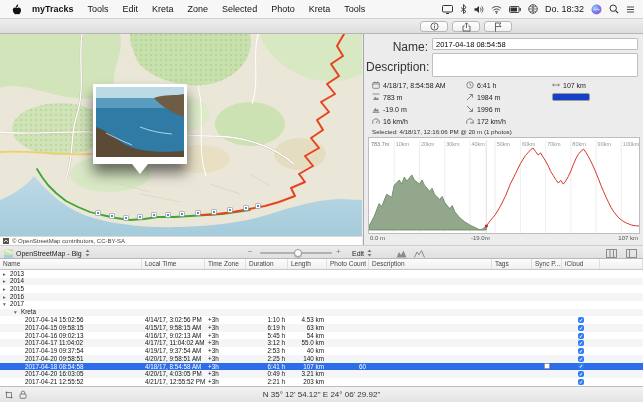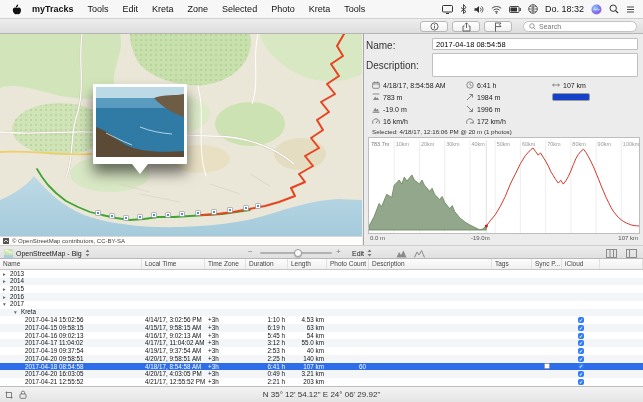--- a/index.html
+++ b/index.html
@@ -36,21 +36,21 @@
     background:rgba(255,255,255,.92);display:flex;align-items:center;gap:3px;
     font-size:6px;color:#444;padding:0 3px;border-top:1px solid #d9d9d9}
   .photo-popup{position:absolute;left:93px;top:50px;background:#fff;padding:3px;
     box-shadow:0 9px 14px rgba(0,0,0,.55);border-radius:1px}
   .popup-arrow{position:absolute;left:50%;bottom:-10px;margin-left:-8px;width:0;height:0;
     border:8px solid transparent;border-top:10px solid #fff;border-bottom:0}
 
   
   .inspector{position:absolute;top:34px;left:363px;width:280px;height:211px;background:#ececec;
     border-left:1px solid #a8a8a8}
-  .form-label{position:absolute;left:2px;width:62px;text-align:left;font-size:10px;color:#333}
+  .form-label{position:absolute;left:2px;width:62px;text-align:right;font-size:12px;color:#333}
   .field{position:absolute;left:68px;width:206px;background:#fff;border:1px solid #bfbfbf;
     border-radius:1px;font-size:7.5px;font-family:"Liberation Sans",sans-serif;color:#000;
     padding:1px 3px;outline:none}
   .desc-field{resize:none}
   .stat{position:absolute;display:flex;align-items:center;gap:3px;font-size:7px;color:#1c1c1c;
     white-space:nowrap}
   .sicon{width:8px;height:8px;flex:none;display:block}
   .color-swatch{position:absolute;width:38px;height:8px;border-radius:2px;border:1px solid #9a9a9a;
     background:var(--swatch)}
   .selected-info{position:absolute;left:8px;top:94px;font-size:6.2px;color:#333;white-space:nowrap}
@@ -176,27 +176,20 @@
       <svg width="9" height="10" viewBox="0 0 9 10">
           <path d="M2.5,4 H1 V9 H8 V4 H6.5" stroke="#555" fill="none" stroke-width="0.9"></path>
           <path d="M4.5,6 V1 M3,2.4 L4.5,0.8 L6,2.4" stroke="#555" fill="none" stroke-width="0.9"></path>
         </svg>
     </button>
     <button class="tb-btn" style="left:484px">
       <svg width="8" height="10" viewBox="0 0 8 10">
           <path d="M1.5,9.5 V0.8 M1.5,1 H7 L5.4,2.8 L7,4.6 H1.5" stroke="#555" fill="none" stroke-width="0.9"></path>
         </svg>
     </button>
-    <div class="search-field">
-      <svg width="7" height="7" viewBox="0 0 10 10">
-          <circle cx="4.2" cy="4.2" r="3.2" fill="none" stroke="#8a8a8a" stroke-width="1.2"></circle>
-          <path d="M6.6,6.6 L9,9" stroke="#8a8a8a" stroke-width="1.4"></path>
-        </svg>
-      <input placeholder="Search" style="">
-    </div>
   </div>
 
   <div class="map-pane">
     <svg width="362" height="202" viewBox="0 0 362 202">
       <defs>
         <pattern id="dots" width="5" height="5" patternUnits="userSpaceOnUse">
             <circle cx="1" cy="1" r="0.7" fill="#97c27b"></circle>
           </pattern>
         <linearGradient id="sea" x1="0" y1="0" x2="0" y2="1">
             <stop offset="0" stop-color="#bdd9e5"></stop>

